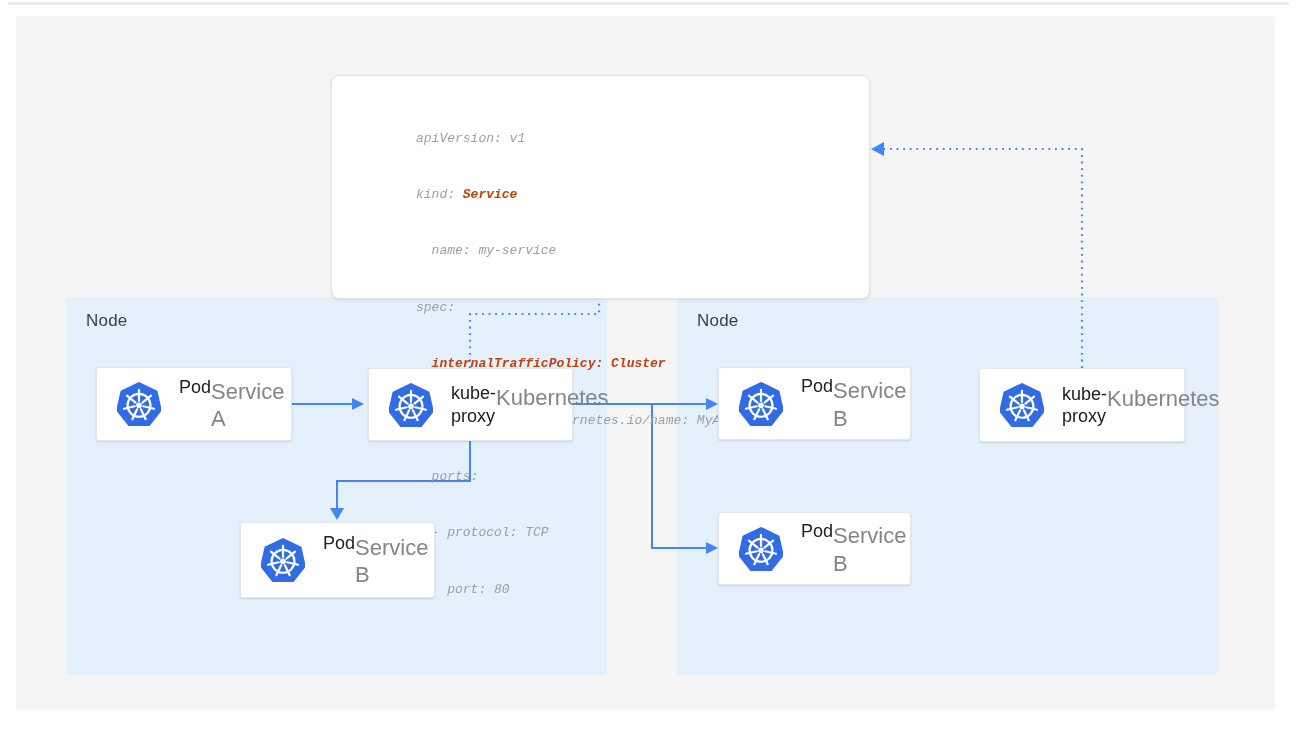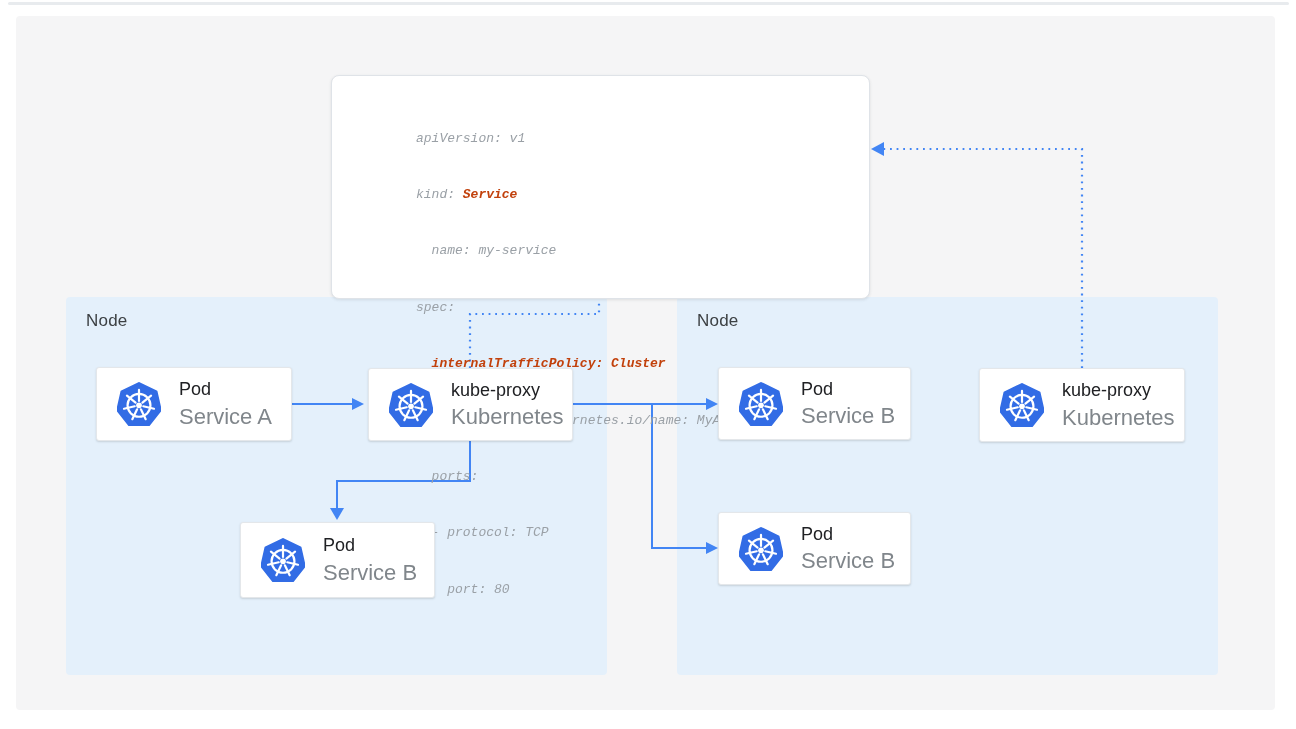--- a/index.html
+++ b/index.html
@@ -8,21 +8,21 @@
   .top-divider{position:absolute;left:8px;top:2px;width:1281px;height:3px;background:#e8ebee;border-radius:2px;}
   .canvas{position:absolute;left:16px;top:16px;width:1259px;height:694px;background:#f5f5f6;border-radius:4px;}
   .node{position:absolute;background:#e4f0fb;border-radius:4px;margin-top:16px;}
   .node-left{left:66px;top:281px;width:541px;height:378px;}
   .node-right{left:677px;top:281px;width:541px;height:378px;}
   .node-label{position:absolute;left:20px;top:14px;font-size:17px;color:#3c4043;letter-spacing:.2px;}
   .card{position:absolute;background:#ffffff;border:1px solid #e4e7ea;border-radius:3px;
         box-shadow:0 1px 2px rgba(60,64,67,.18);box-sizing:border-box;
         display:flex;align-items:center;padding-left:20px;}
   .card .logo{width:44px;height:44px;flex:0 0 44px;}
-  .card .txt{margin-left:18px;display:flex;flex-direction:column;line-height:1.25;}
+  .card .txt{margin-left:18px;display:flex;flex-direction:row;line-height:1.25;}
   .card .title{font-size:18px;color:#202124;}
   .card .subtitle{font-size:22px;color:#80868b;margin-top:2px;}
   .card-pod-a{left:96px;top:367px;width:196px;height:74px;}
   .card-kp-left{left:368px;top:368px;width:205px;height:73px;}
   .card-pod-b-left{left:240px;top:522px;width:195px;height:76px;}
   .card-pod-b-r1{left:718px;top:367px;width:193px;height:73px;}
   .card-pod-b-r2{left:718px;top:512px;width:193px;height:73px;}
   .card-kp-right{left:979px;top:368px;width:206px;height:74px;}
   .yaml-card{position:absolute;left:331px;top:37px;width:539px;height:224px;background:#ffffff;
              border:1px solid #dfe3e8;border-radius:8px;box-shadow:0 1px 3px rgba(60,64,67,.12);

